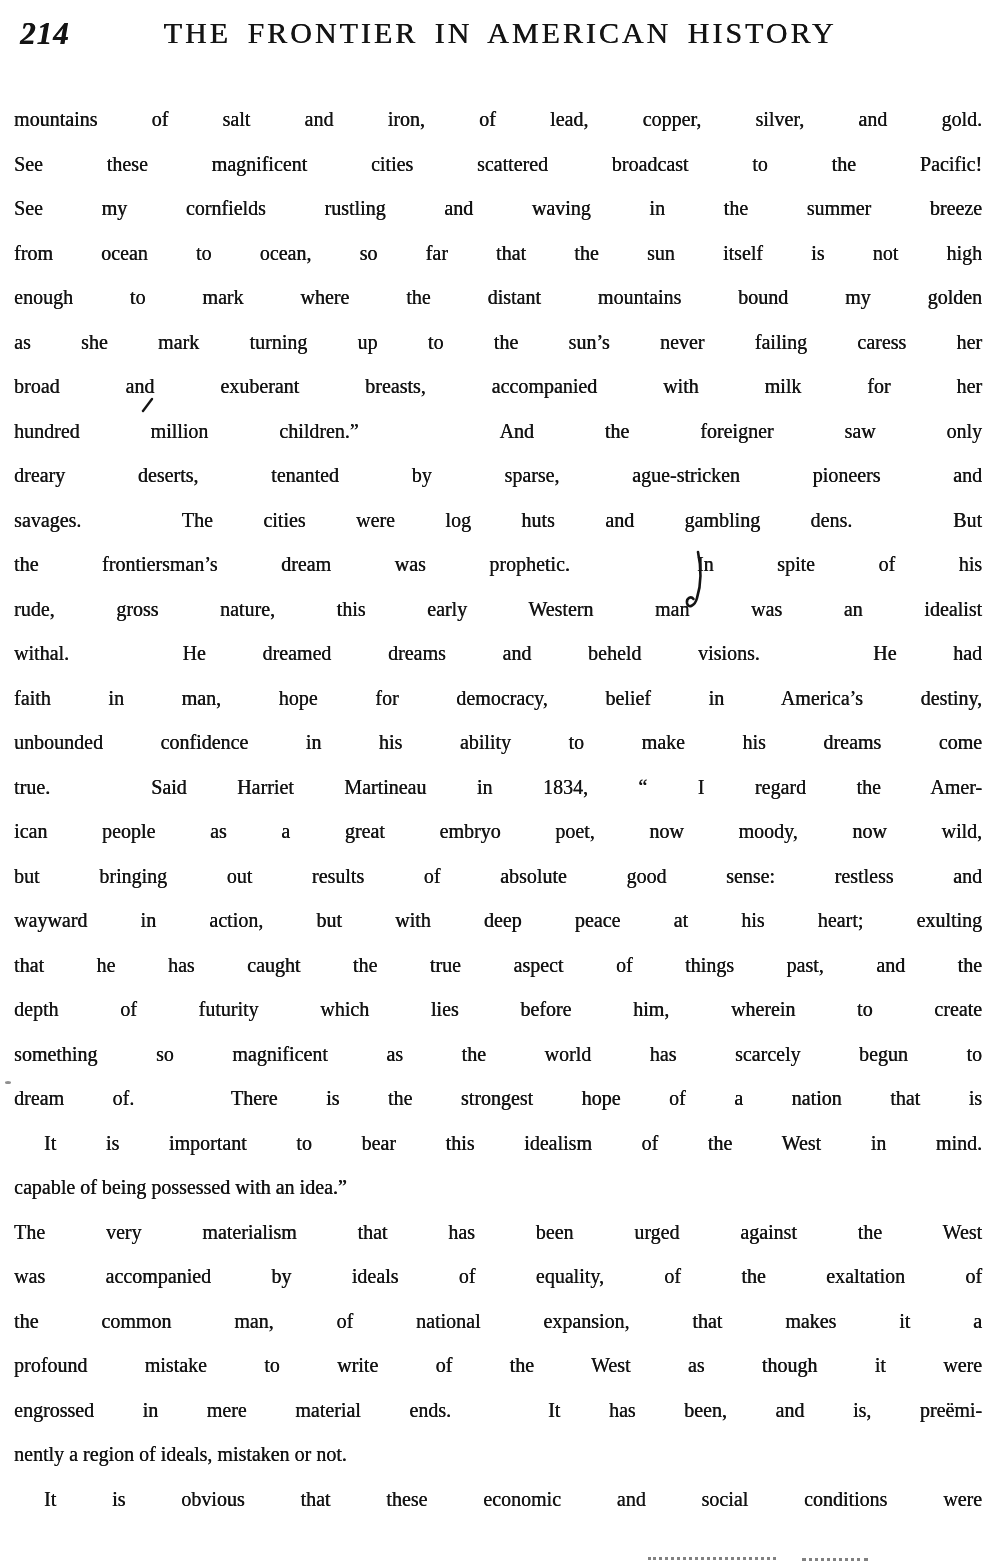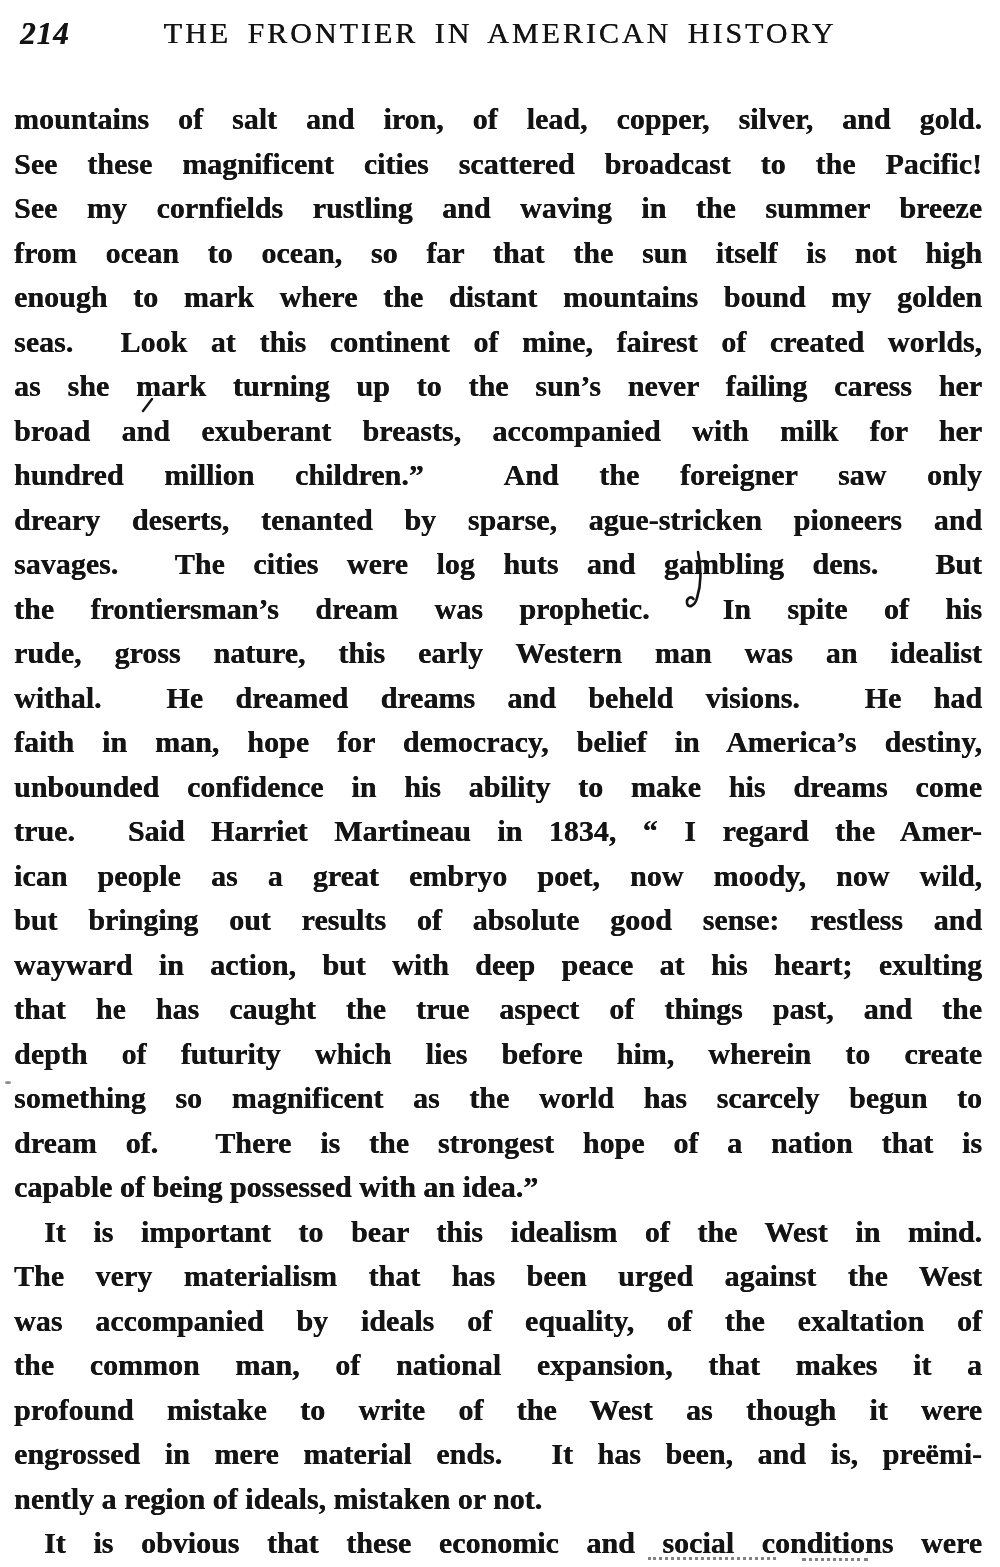--- a/index.html
+++ b/index.html
@@ -25,23 +25,22 @@
     position: absolute; left: 50%; top: 16px; transform: translateX(-50%);
     font-size: 30px; font-weight: 400; letter-spacing: 3px;
     white-space: nowrap;
     text-shadow: 0.4px 0 0 currentColor;
     word-spacing: 6px;
   }
 
   
   .page-body {
     position: absolute; top: 97px; left: 14px; right: 18px;
-    font-size: 30px; line-height: 44.5px;
+    font-size: 20px; line-height: 44.5px;
     text-shadow: 0.35px 0 0 currentColor;
-    font-weight: bold;
   }
   .line { text-align: justify; text-align-last: justify; }
   .line.no-just { text-align-last: left; }
   .line.indent { text-indent: 30px; }
 
   
   .pen-mark { position: absolute; left: 684px; top: 548px; }
   .accent-mark { position: absolute; left: 140px; top: 396px; }
   .scan-speck {
     position: absolute; left: 5px; top: 1081px;
@@ -60,41 +59,40 @@
     <div class="page-number">214</div>
     <div class="running-title">THE FRONTIER IN AMERICAN HISTORY</div>
   </div>
 
   <div class="page-body">
       <div class="line">mountains of salt and iron, of lead, copper, silver, and gold.</div>
       <div class="line">See these magnificent cities scattered broadcast to the Pacific!</div>
       <div class="line">See my cornfields rustling and waving in the summer breeze</div>
       <div class="line">from ocean to ocean, so far that the sun itself is not high</div>
       <div class="line">enough to mark where the distant mountains bound my golden</div>
-      <div class="line">seas.&nbsp; Look at this continent of mine, fairest of created worlds,</div>
       <div class="line">as she mark turning up to the sun’s never failing caress her</div>
       <div class="line">broad and exuberant breasts, accompanied with milk for her</div>
       <div class="line">hundred million children.”&nbsp; And the foreigner saw only</div>
       <div class="line">dreary deserts, tenanted by sparse, ague-stricken pioneers and</div>
       <div class="line">savages.&nbsp; The cities were log huts and gambling dens.&nbsp; But</div>
       <div class="line">the frontiersman’s dream was prophetic.&nbsp; In spite of his</div>
       <div class="line">rude, gross nature, this early Western man was an idealist</div>
       <div class="line">withal.&nbsp; He dreamed dreams and beheld visions.&nbsp; He had</div>
       <div class="line">faith in man, hope for democracy, belief in America’s destiny,</div>
       <div class="line">unbounded confidence in his ability to make his dreams come</div>
       <div class="line">true.&nbsp; Said Harriet Martineau in 1834, “&nbsp;I regard the Amer-</div>
       <div class="line">ican people as a great embryo poet, now moody, now wild,</div>
       <div class="line">but bringing out results of absolute good sense: restless and</div>
       <div class="line">wayward in action, but with deep peace at his heart; exulting</div>
       <div class="line">that he has caught the true aspect of things past, and the</div>
       <div class="line">depth of futurity which lies before him, wherein to create</div>
       <div class="line">something so magnificent as the world has scarcely begun to</div>
       <div class="line">dream of.&nbsp; There is the strongest hope of a nation that is</div>
+      <div class="line indent">It is important to bear this idealism of the West in mind.</div>
       <div class="line no-just">capable of being possessed with an idea.”</div>
-      <div class="line indent">It is important to bear this idealism of the West in mind.</div>
       <div class="line">The very materialism that has been urged against the West</div>
       <div class="line">was accompanied by ideals of equality, of the exaltation of</div>
       <div class="line">the common man, of national expansion, that makes it a</div>
       <div class="line">profound mistake to write of the West as though it were</div>
       <div class="line">engrossed in mere material ends.&nbsp; It has been, and is, preëmi-</div>
       <div class="line no-just">nently a region of ideals, mistaken or not.</div>
       <div class="line indent">It is obvious that these economic and social conditions were</div>
     </div>
 
   <svg class="pen-mark" width="24" height="70" viewBox="0 0 24 70">

